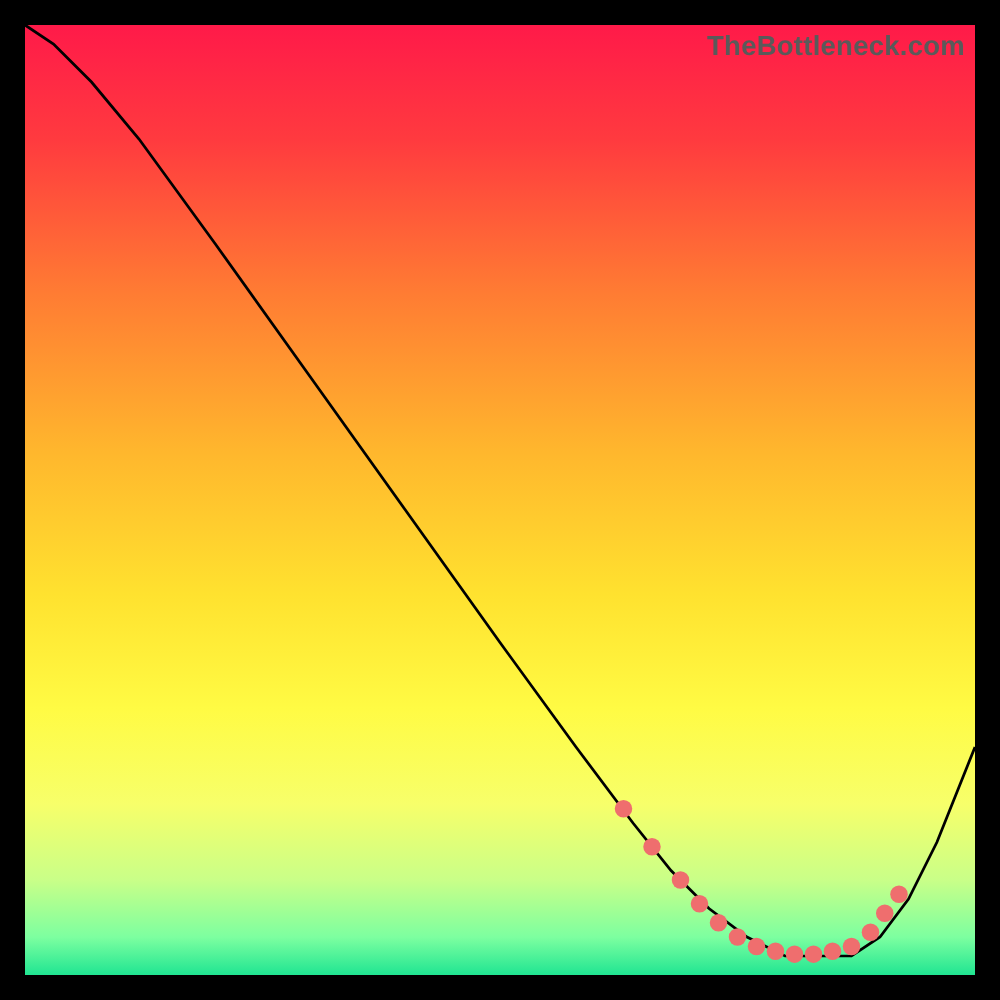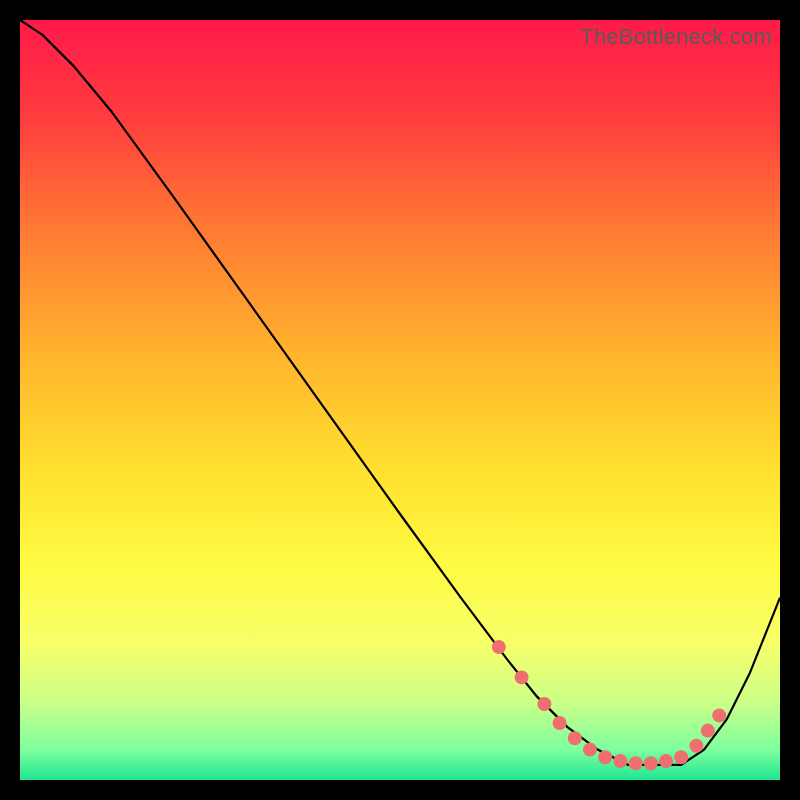--- a/index.html
+++ b/index.html
@@ -11,20 +11,21 @@
     overflow: hidden;
     font-family: Arial, Helvetica, sans-serif;
   }
   .frame {
     position: absolute;
     left: 20px;
     top: 20px;
     width: 760px;
     height: 760px;
     background: #000;
+    font-weight: bold;
   }
   .plot {
     position: absolute;
     left: 0;
     top: 0;
     width: 760px;
     height: 760px;
   }
   .watermark {
     position: absolute;

